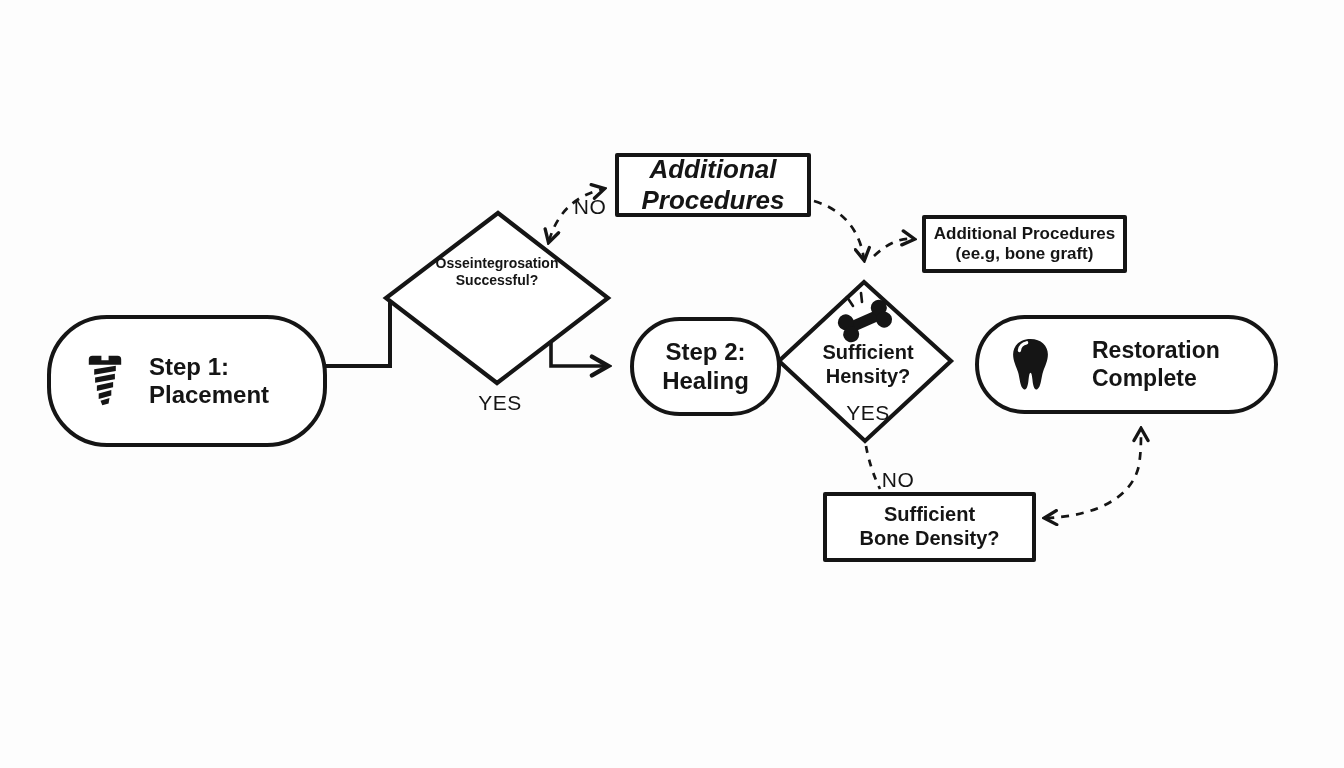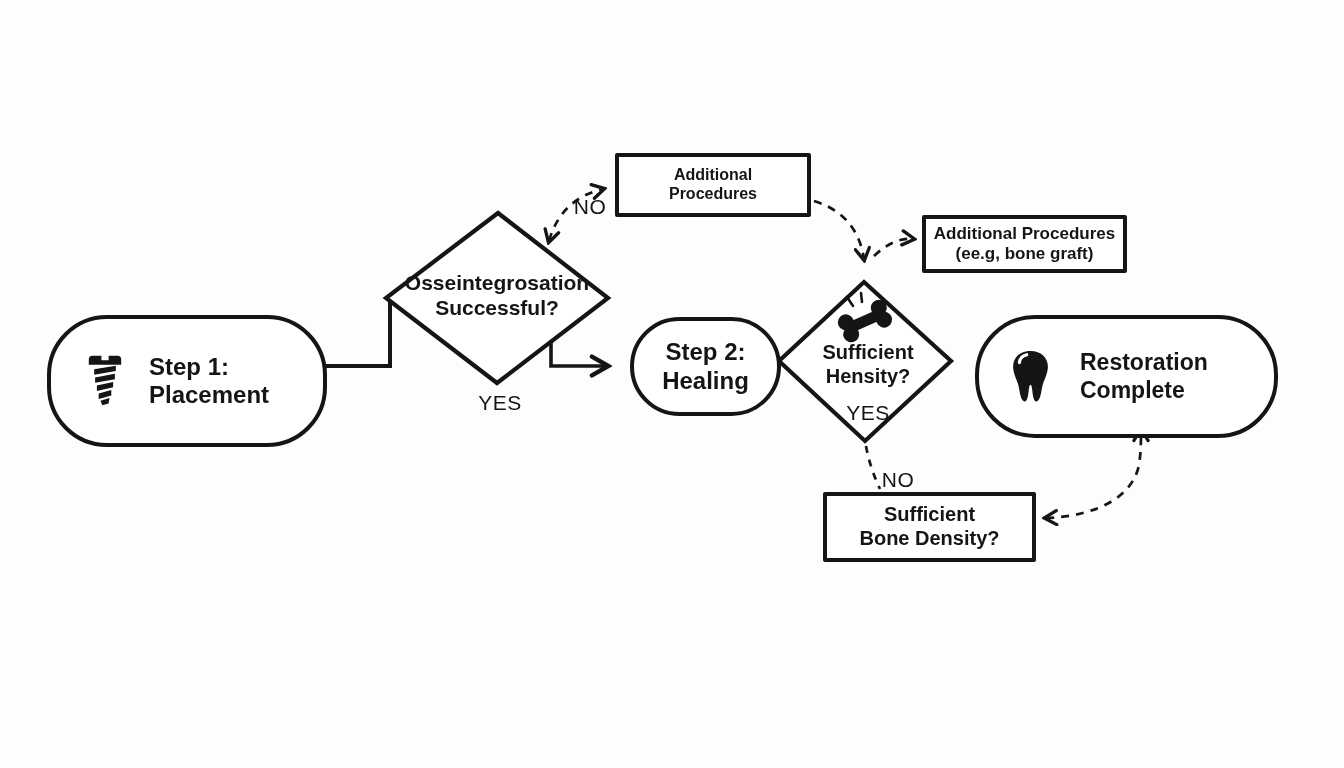--- a/index.html
+++ b/index.html
@@ -15,30 +15,30 @@
   .rect{border-radius:2px;justify-content:center;}
   .lbl{white-space:pre-line;font-weight:bold;line-height:1.18;}
   .lbl.center{text-align:center;width:100%;}
   .float-lbl{position:absolute;white-space:pre-line;font-weight:bold;line-height:1.18;text-align:center;}
   .edge-lbl{position:absolute;font-weight:400;font-size:21px;letter-spacing:.5px;text-align:center;}
   
   #n-step1{left:47px;top:315px;width:280px;height:132px;padding-left:36px;gap:26px;}
   #n-step1 .lbl{font-size:24px;}
   #n-step2{left:630px;top:317px;width:151px;height:99px;justify-content:center;}
   #n-step2 .lbl{font-size:24px;text-align:center;}
-  #n-restore{left:975px;top:315px;width:303px;height:123px;padding-left:28px;gap:26px;}
+  #n-restore{left:975px;top:315px;width:303px;height:99px;padding-left:28px;gap:38px;}
   #n-restore .lbl{font-size:23px;}
   #n-addproc{left:615px;top:153px;width:196px;height:64px;}
-  #n-addproc .lbl{font-size:16px;}
+  #n-addproc .lbl{font-size:26px;font-style:italic;}
   #n-bonegraft{left:922px;top:215px;width:205px;height:58px;}
   #n-bonegraft .lbl{font-size:17px;}
   #n-bonedensity{left:823px;top:492px;width:213px;height:70px;}
   #n-bonedensity .lbl{font-size:20px;}
   
-  #d1-lbl{left:397px;top:271px;width:200px;font-size:21px;}
+  #d1-lbl{left:397px;top:255px;width:200px;font-size:14px;}
   #d2-lbl{left:798px;top:341px;width:140px;font-size:20px;}
   #d2-yes{left:798px;top:401px;width:140px;}
   
   #e-yes1{left:467px;top:391px;width:66px;}
   #e-no1{left:566px;top:195px;width:48px;}
   #e-no2{left:872px;top:468px;width:52px;}
   .icon{flex:0 0 auto;display:block;}
 </style>
 </head>
 <body>

